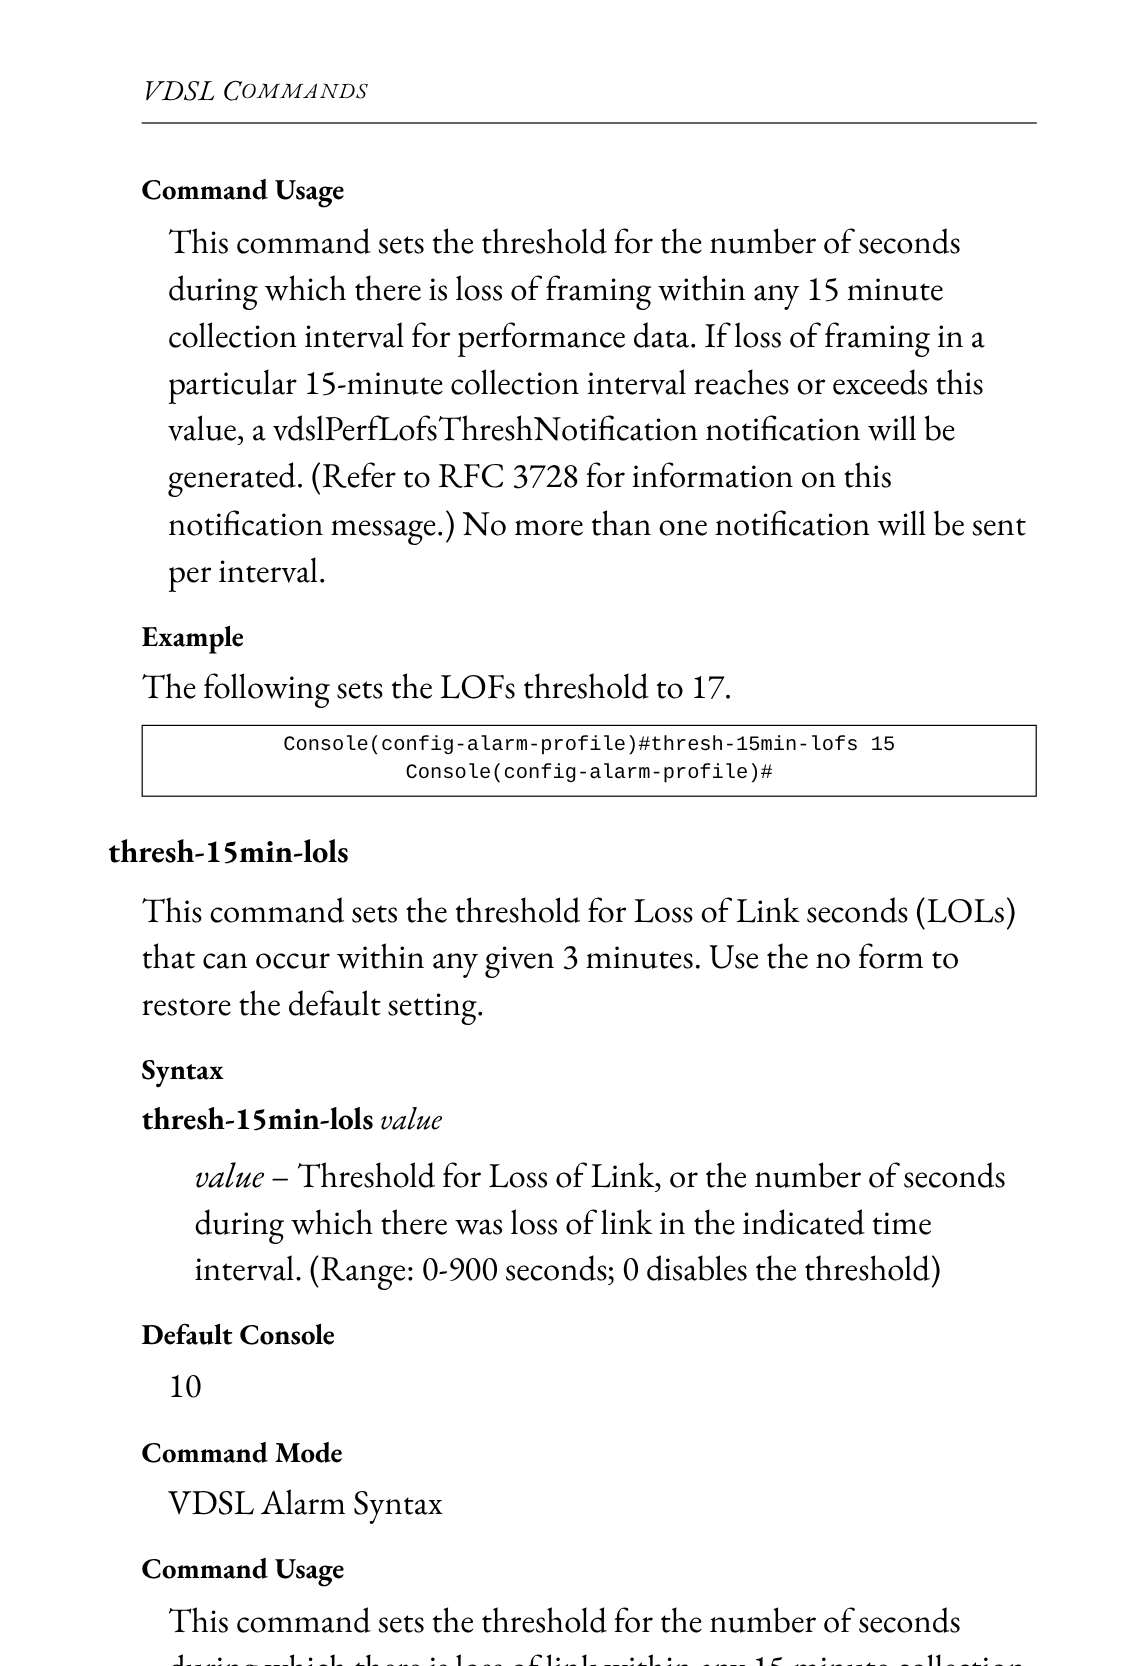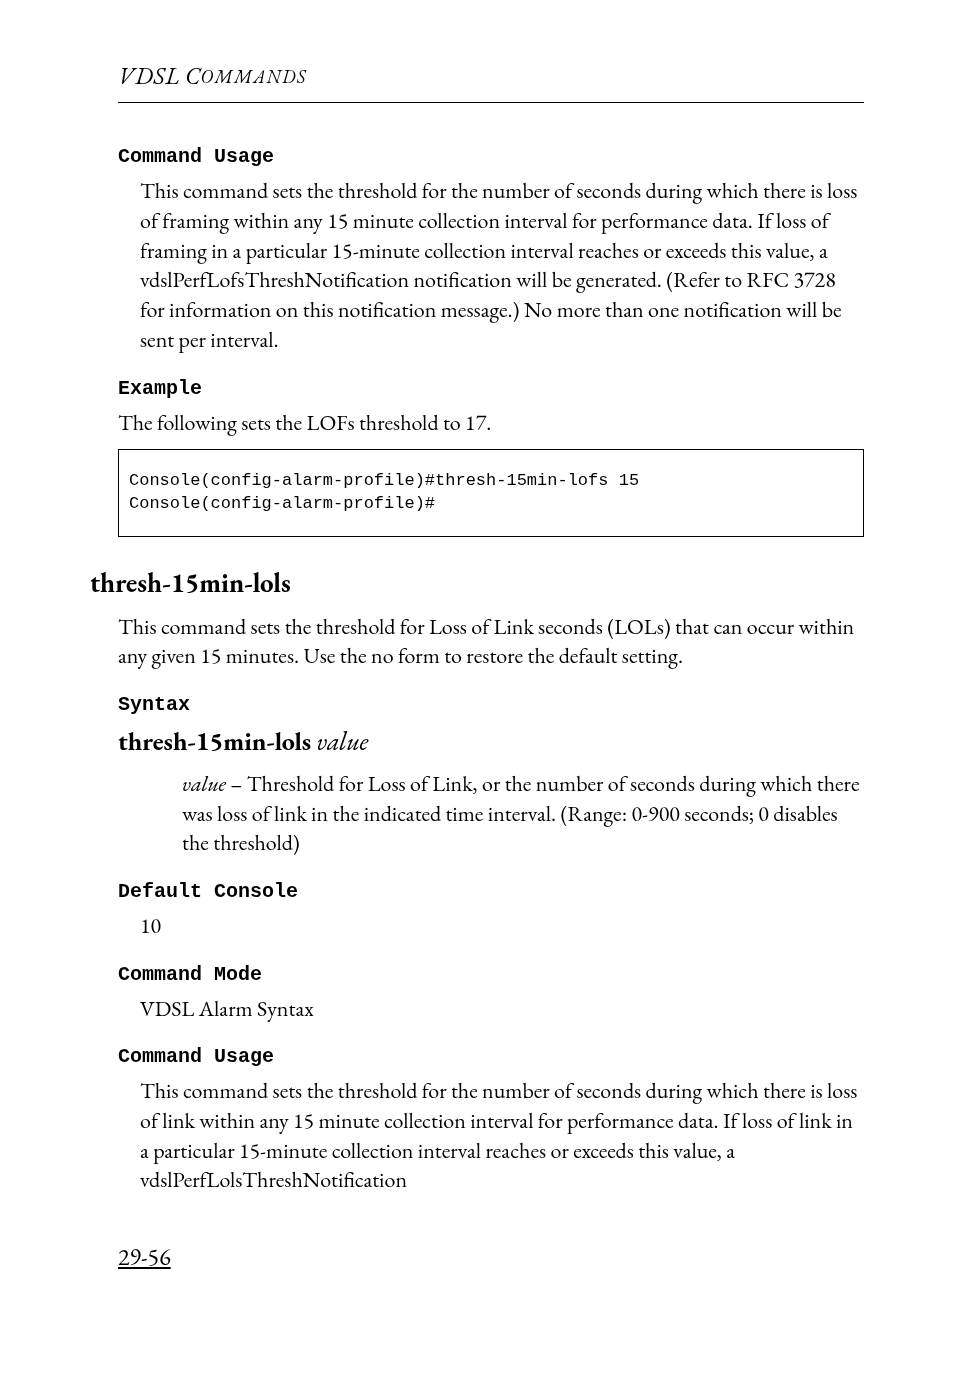--- a/index.html
+++ b/index.html
@@ -23,54 +23,54 @@
     padding-bottom: 10px;
     margin-bottom: 40px;
   }
   .running-head .sc {
     font-size: 0.75em;
     letter-spacing: 1.5px;
     vertical-align: 1px;
   }
   .h-bold {
     font-weight: bold;
-    font-size: 20px;
+    font-size: 24px;
     margin-top: 20px;
     margin-bottom: 6px;
-    font-family: Liberation Mono, monospace;
   }
   .body-text {
-    font-size: 22px;
+    font-size: 29px;
     margin: 0 0 12px 0;
   }
   .indent-1 { margin-left: 22px; }
-  .indent-2 { margin-left: 64px; }
+  .indent-2 { margin-left: 44px; }
   .h2 {
     font-weight: bold;
     font-size: 27px;
     margin-top: 28px;
     margin-bottom: 10px;
   }
   .syntax-line {
     font-size: 26px;
     margin: 0 0 10px 0;
   }
   .syntax-line .cmd { font-weight: bold; }
   .syntax-line .arg { font-style: italic; }
   em.term { font-style: italic; }
   strong.kw { font-weight: normal; }
   .code-box {
     border: 1px solid #000;
-    padding: 20px 10px;
+    padding: 6px 10px;
     font-family: "Courier New", Courier, monospace;
     font-size: 17px;
     white-space: pre;
     line-height: 1.35;
     margin: 10px 0 22px 0;
     overflow: hidden;
+    text-align: center;
   }
   .page-num {
     font-size: 24px;
     margin-top: 46px;
     text-decoration: underline;
   }
   .ml-neg { margin-left: -28px; }
 </style>
 </head>
 <body>
@@ -84,21 +84,21 @@
 
 <div class="h-bold">Example</div>
 <p class="body-text">The following sets the LOFs threshold to 17.</p>
 
 <div class="code-box">Console(config-alarm-profile)#thresh-15min-lofs 15
 Console(config-alarm-profile)#</div>
 
 <div class="h2 ml-neg">thresh-15min-lols</div>
 
 <p class="body-text">
-  <span>This command sets the threshold for Loss of Link seconds (LOLs) that can occur within any given 15 minutes. Use the </span><strong class="kw">no</strong><span> form to restore the default setting.</span>
+  <span>This command sets the threshold for Loss of Link seconds (LOLs) that can occur within any given 3 minutes. Use the </span><strong class="kw">no</strong><span> form to restore the default setting.</span>
 </p>
 
 <div class="h-bold">Syntax</div>
 
 <p class="syntax-line indent-1">
   <span class="cmd">thresh-15min-lols</span>
   <span class="arg">value</span>
 </p>
 
 <p class="body-text indent-2">

